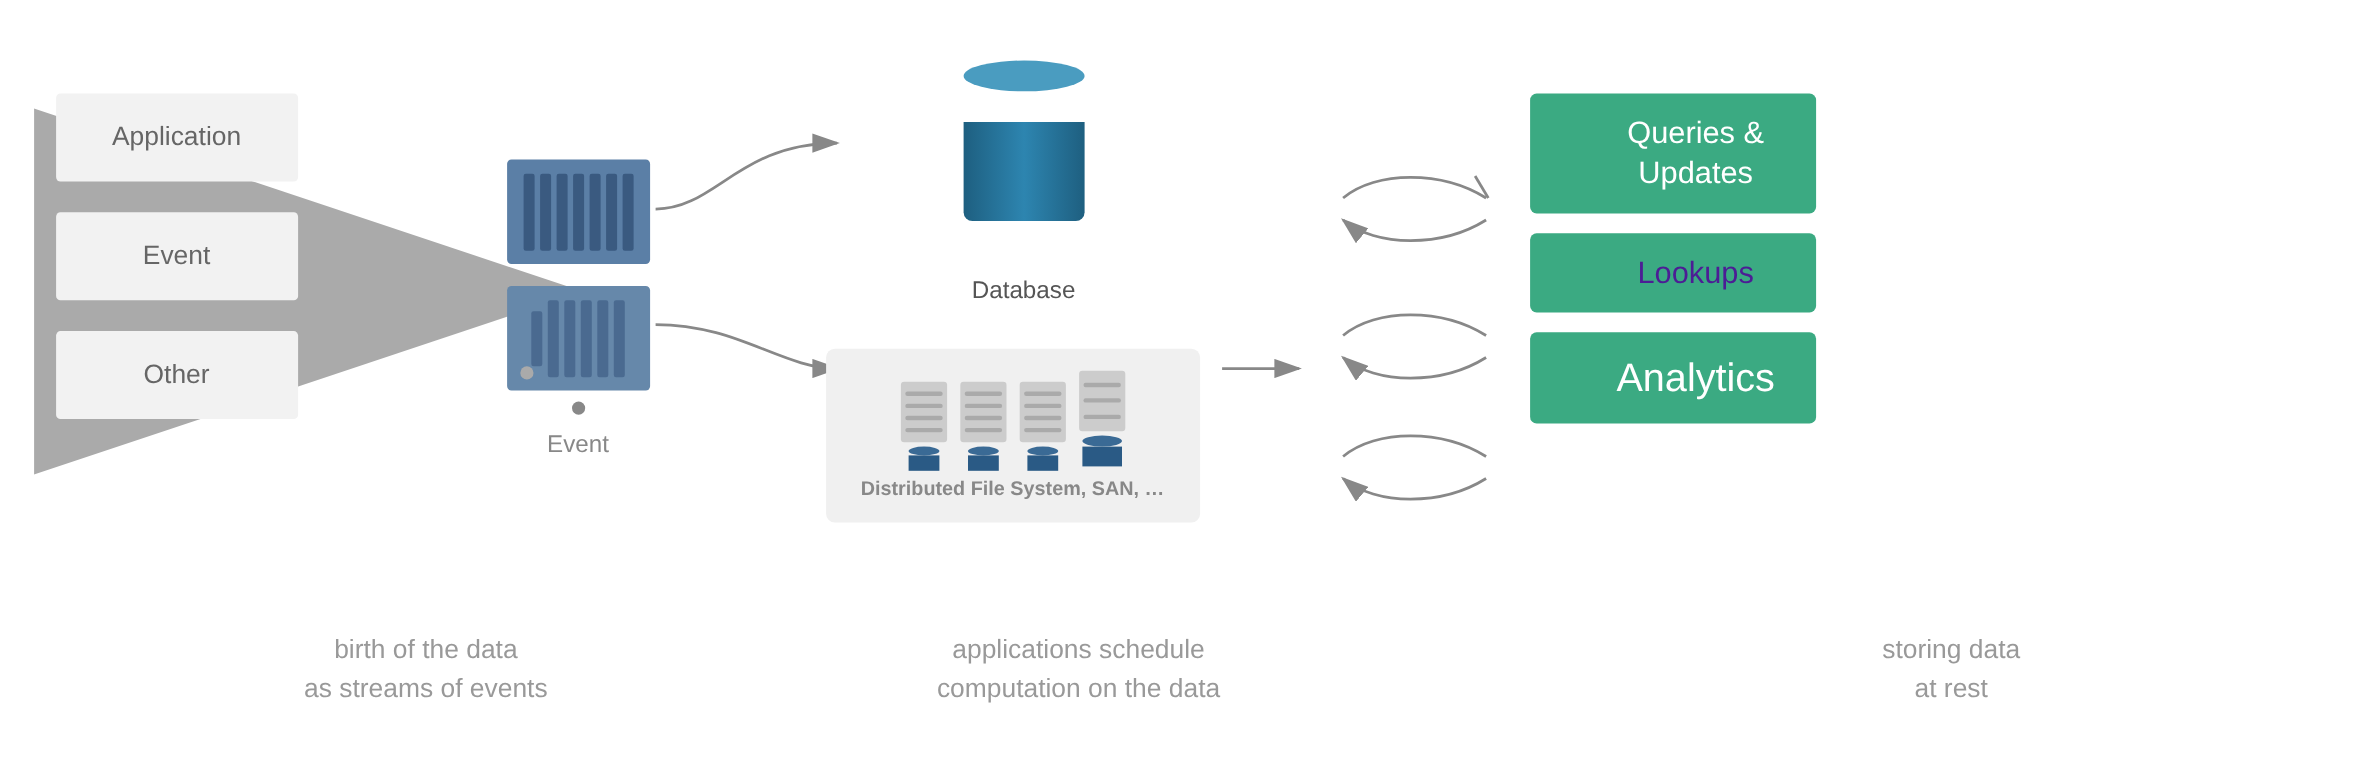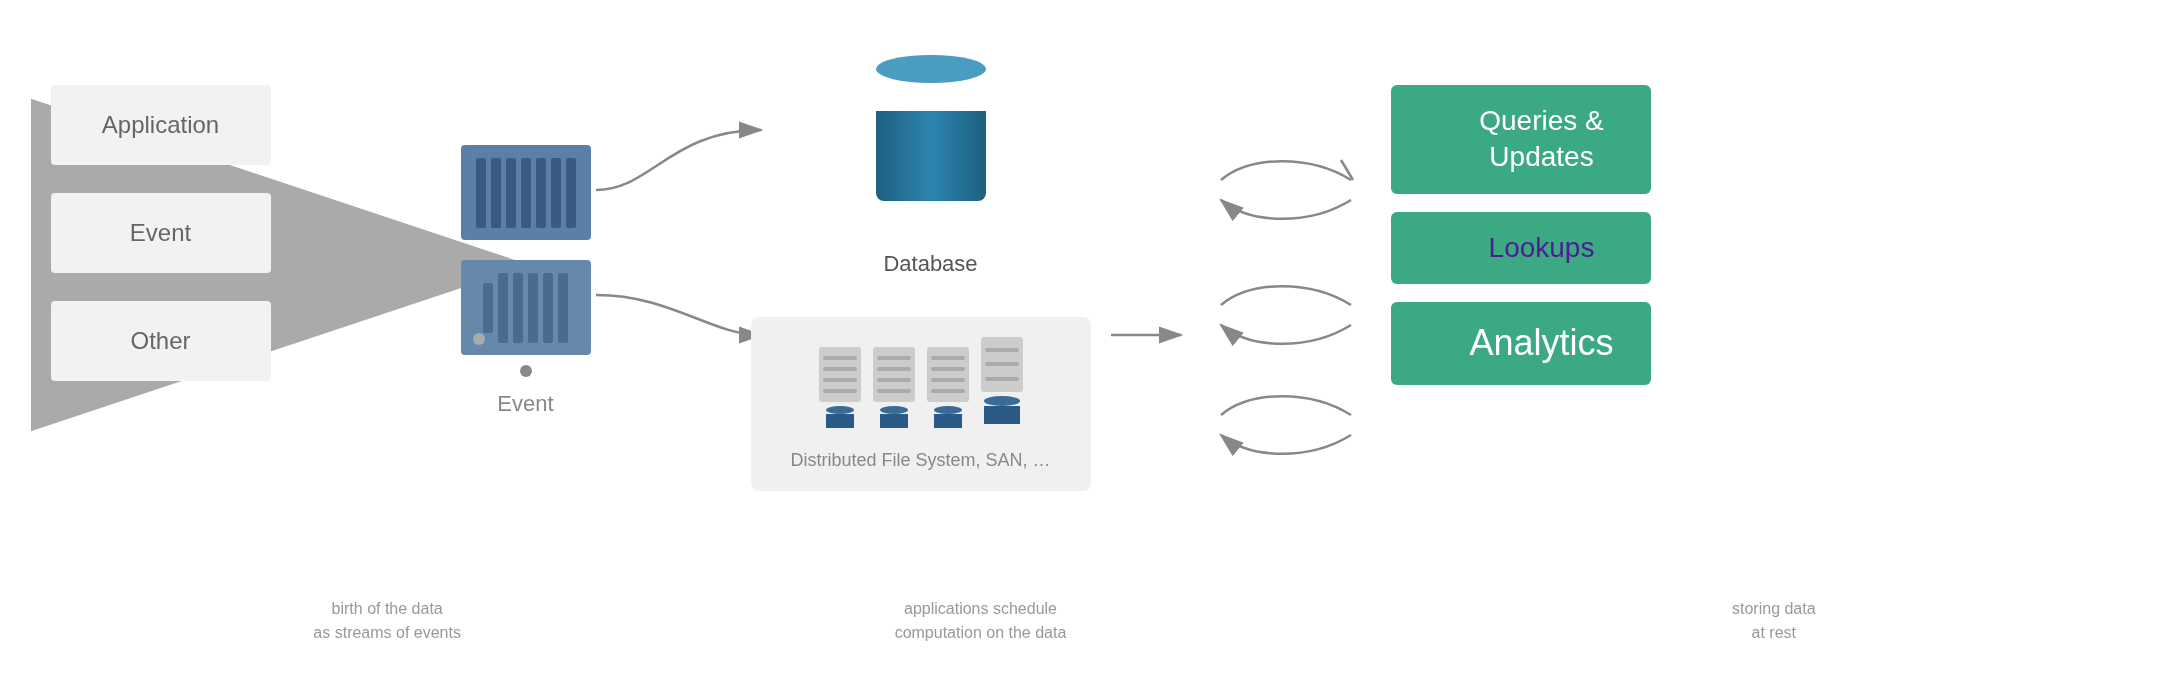--- a/index.html
+++ b/index.html
@@ -113,22 +113,23 @@
     }
 
     
     .dfs-box {
       background: #f0f0f0;
       border-radius: 8px;
       padding: 20px 30px;
       display: flex;
       flex-direction: column;
       align-items: center;
-      gap: 26px;
+      gap: 10px;
       width: 340px;
+      font-weight: bold;
     }
     .dfs-icons {
       display: flex;
       flex-direction: row;
       align-items: flex-end;
       gap: 12px;
     }
     .server-icon {
       display: flex;
       flex-direction: column;
@@ -209,21 +210,21 @@
     .col-labels { position: absolute; bottom: 20px; width: 100%; }
 
     .labels-row {
       display: flex;
       flex-direction: row;
       justify-content: space-around;
       width: 100%;
       padding: 0 60px;
     }
     .bottom-label {
-      font-size: 16px;
+      font-size: 24px;
       color: #999999;
       text-align: center;
       line-height: 1.5;
       width: 300px;
     }
   </style>
 </head>
 <body>
 
 <div class="main-container">

